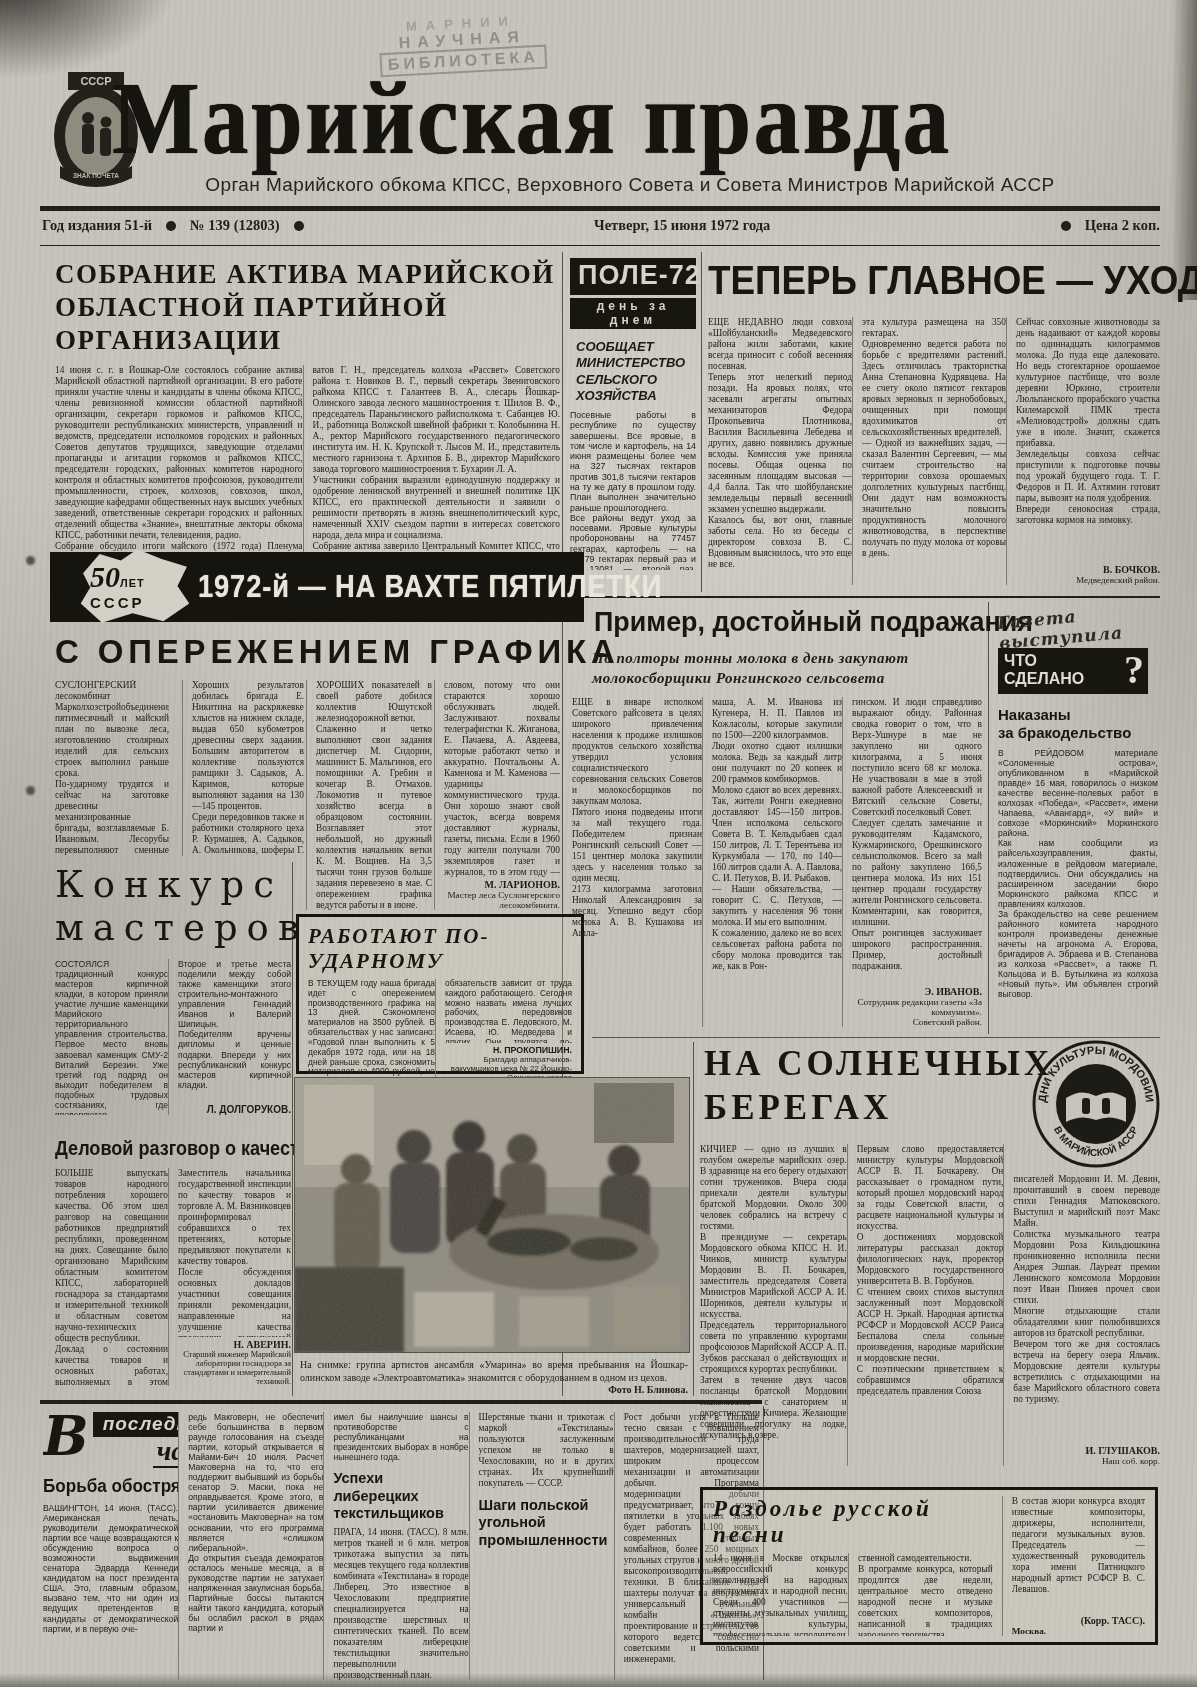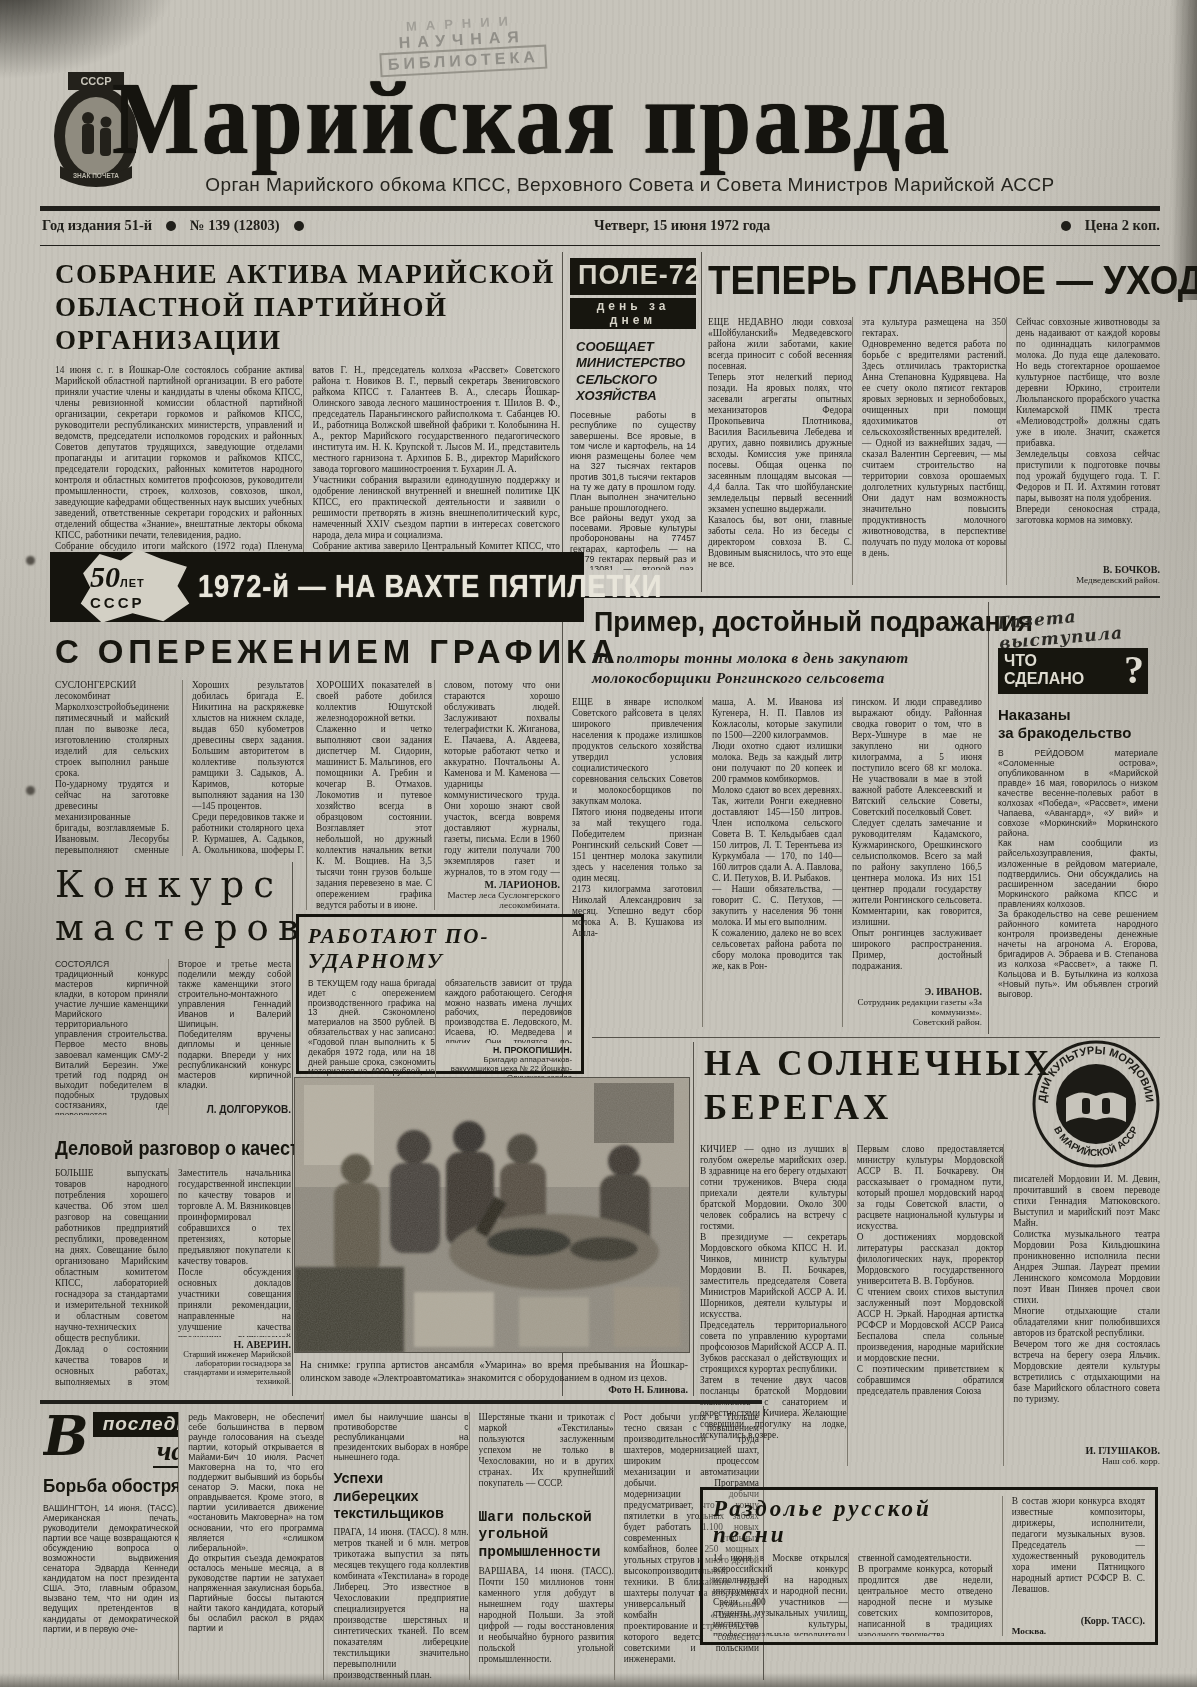--- a/index.html
+++ b/index.html
@@ -418,22 +418,21 @@
       <div class="bodytext" style="font-family:'Liberation Sans',sans-serif;font-size:8.6px;">редь Макговерн, не обеспечит себе большинства в первом раунде голосования на съезде партии, который открывается в Майами-Бич 10 июля. Расчет Макговерна на то, что его поддержит выбывший из борьбы сенатор Э. Маски, пока не оправдывается. Кроме этого, в партии усиливается движение «остановить Макговерна» на том основании, что его программа является «слишком либеральной».
 До открытия съезда демократов осталось меньше месяца, а в руководстве партии не затухает напряженная закулисная борьба. Партийные боссы пытаются найти такого кандидата, который бы ослабил раскол в рядах партии и</div>
     </div>
     <div class="col" style="flex:1;">
       <div class="bodytext" style="flex:0 0 auto;font-family:'Liberation Sans',sans-serif;font-size:8.6px;">имел бы наилучшие шансы в противоборстве с республиканцами на президентских выборах в ноябре нынешнего года.</div>
       <div class="h-small" style="margin:8px 0 5px;">Успехи либерецких текстильщиков</div>
       <div class="bodytext">ПРАГА, 14 июня. (ТАСС). 8 млн. метров тканей и 6 млн. метров трикотажа выпустил за пять месяцев текущего года коллектив комбината «Текстилана» в городе Либерец. Это известное в Чехословакии предприятие специализируется на производстве шерстяных и синтетических тканей. По всем показателям либерецкие текстильщики значительно перевыполнили производственный план.</div>
     </div>
     <div class="col" style="flex:1;">
       <div class="bodytext" style="flex:0 0 auto;">Шерстяные ткани и трикотаж с маркой «Текстиланы» пользуются заслуженным успехом не только в Чехословакии, но и в других странах. Их крупнейший покупатель — СССР.</div>
-      <div class="h-small" style="margin:20px 0 5px;font-family:Liberation Mono, monospace;">Шаги польской угольной промышленности</div>
-      <div class="bodytext">ВАРШАВА, 14 июня. (ТАСС). Почти 150 миллионов тонн каменного угля добудут в нынешнем году шахтеры народной Польши. За этой цифрой — годы восстановления и необычайно бурного развития польской угольной промышленности.</div>
+      <div class="h-small" style="margin:8px 0 5px;">Шаги польской угольной промышленности</div>
     </div>
     <div class="col" style="flex:1;">
       <div class="bodytext">Рост добычи угля в Польше тесно связан с повышением производительности труда шахтеров, модернизацией шахт, широким процессом механизации и автоматизации добычи. Программа модернизации добычи предусматривает, что к концу пятилетки в угольных забоях будет работать 1.100 новых современных угольных комбайнов, более 250 мощных угольных стругов и много другой высокопроизводительной техники. В ближайшие годы шахтеры получат на вооружение универсальный угольный комбайн «Пшинзнь», проектирование и строительство которого ведется совместно советскими и польскими инженерами.</div>
     </div>
   </div>
 
   <div class="abs boxart" style="left:700px;top:1487px;width:458px;height:158px;padding:6px 10px;display:flex;">
     <div style="flex:2.1;display:flex;flex-direction:column;">
       <div class="h-ital" style="font-size:23px;letter-spacing:3px;">Раздолье русской песни</div>
       <div class="colrow" style="flex:1;margin-top:5px;overflow:hidden;">

